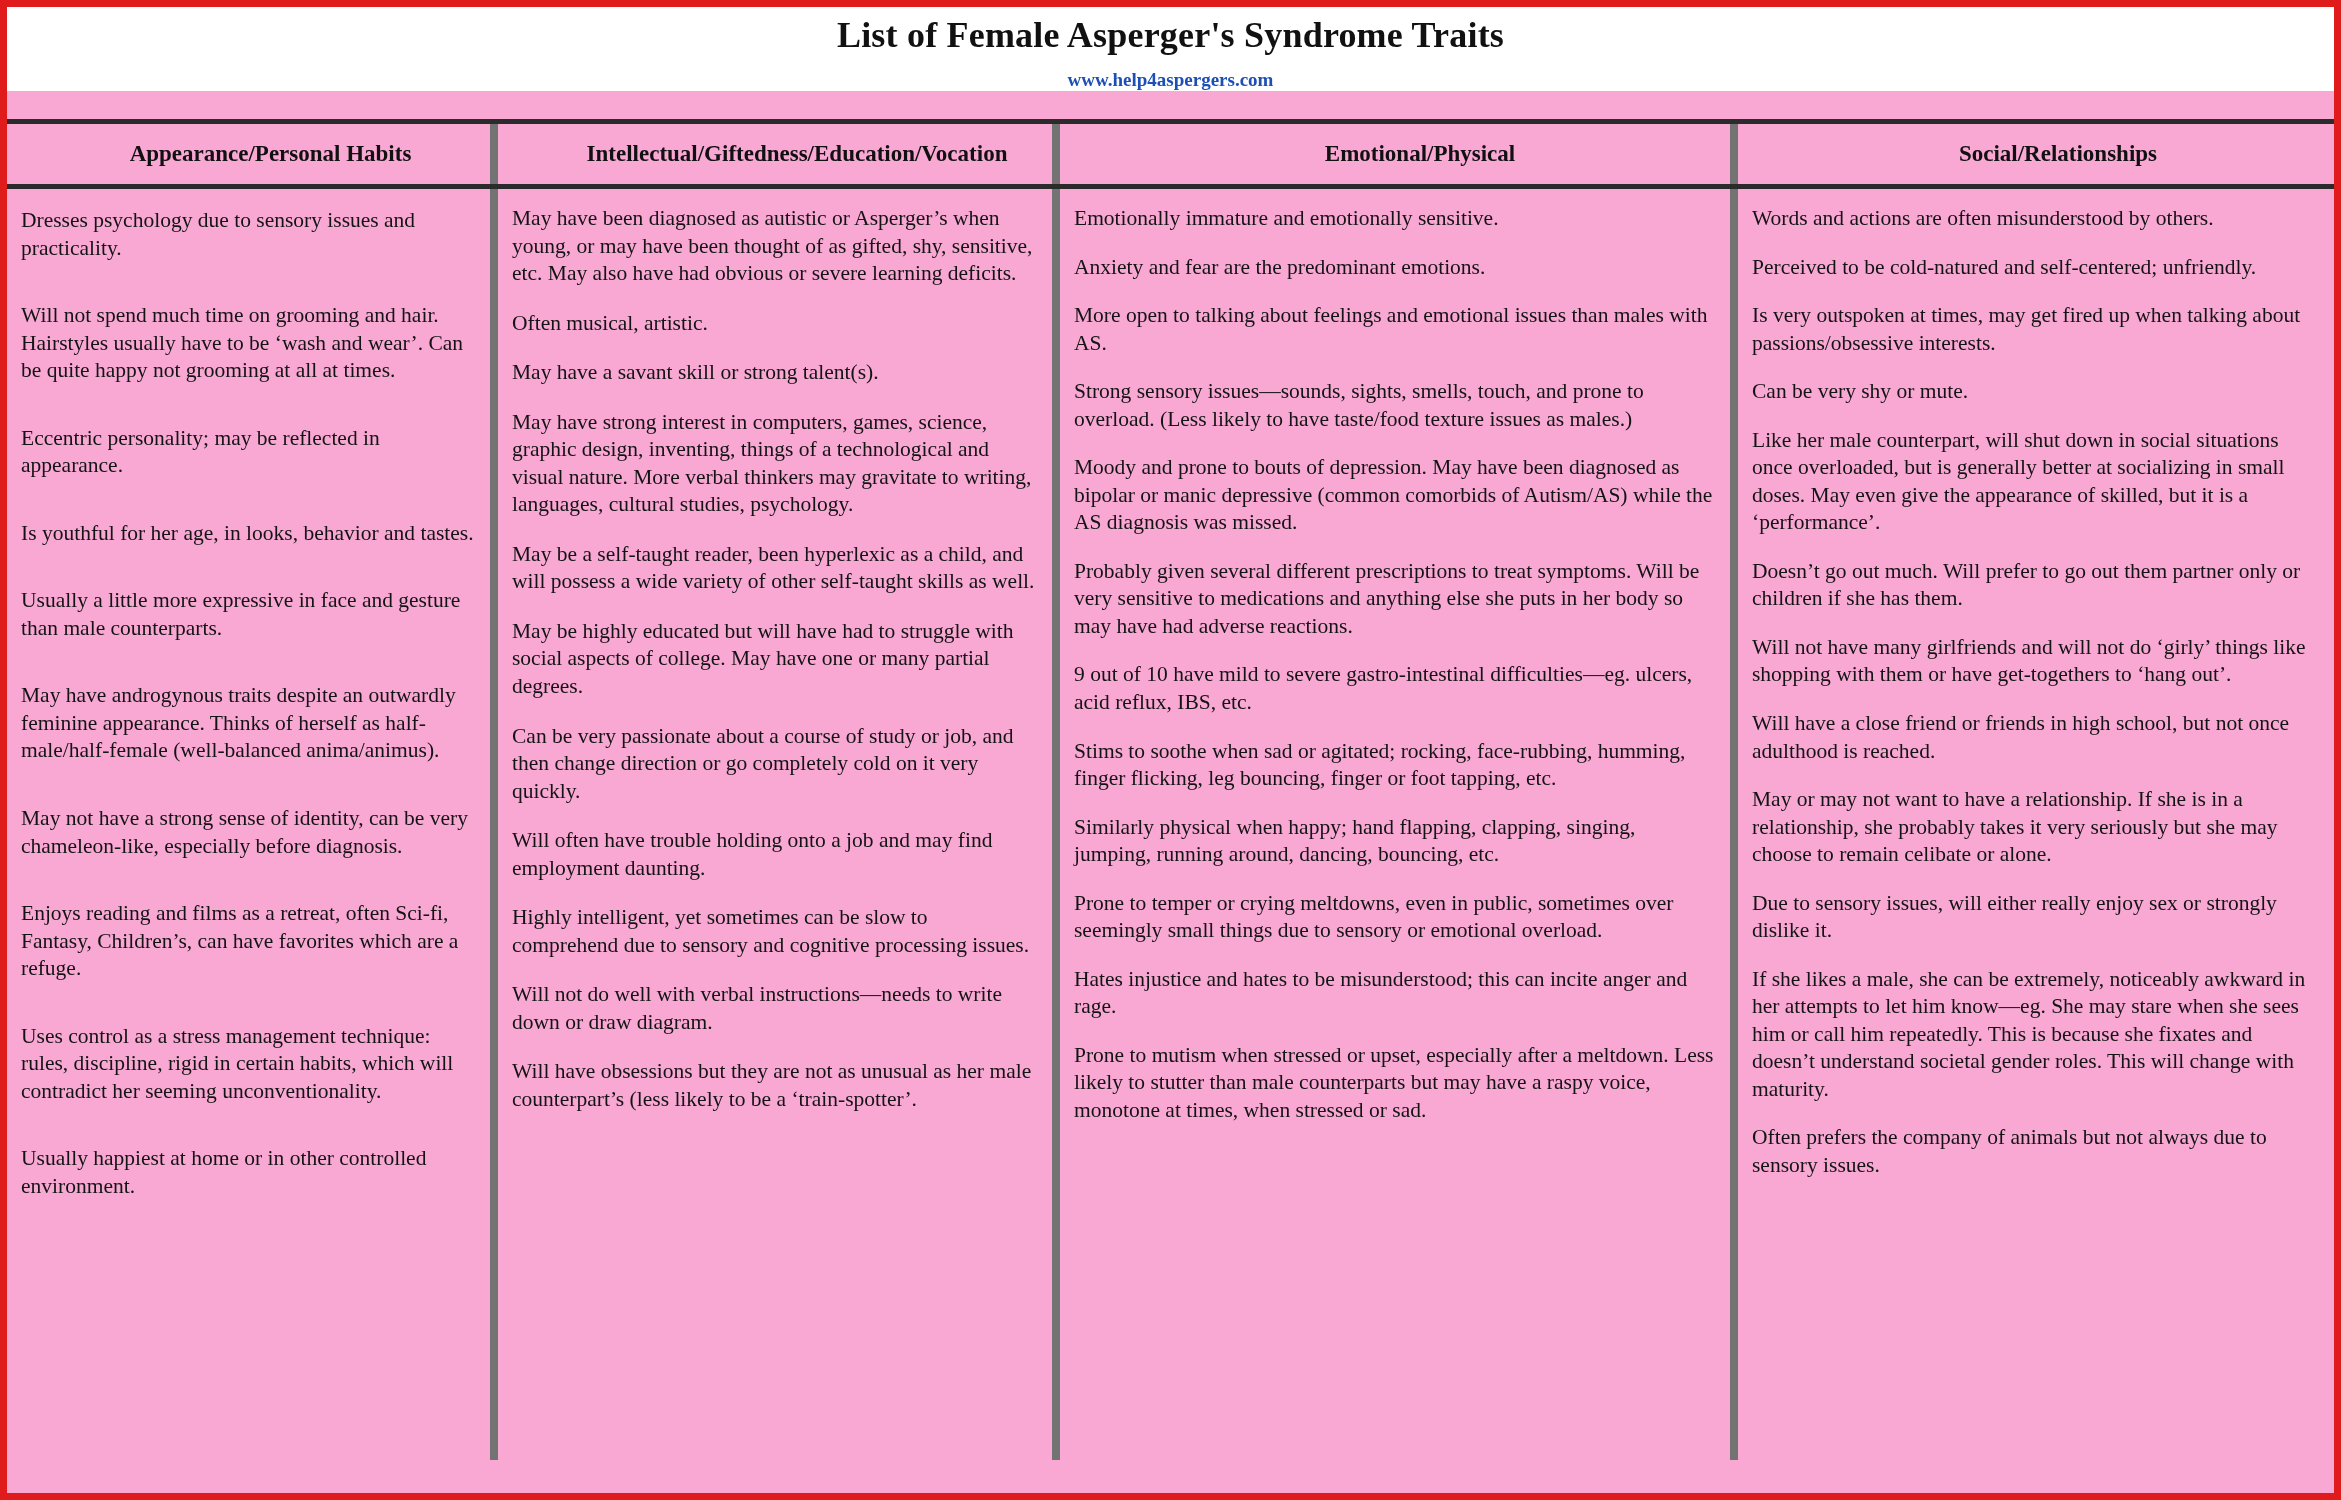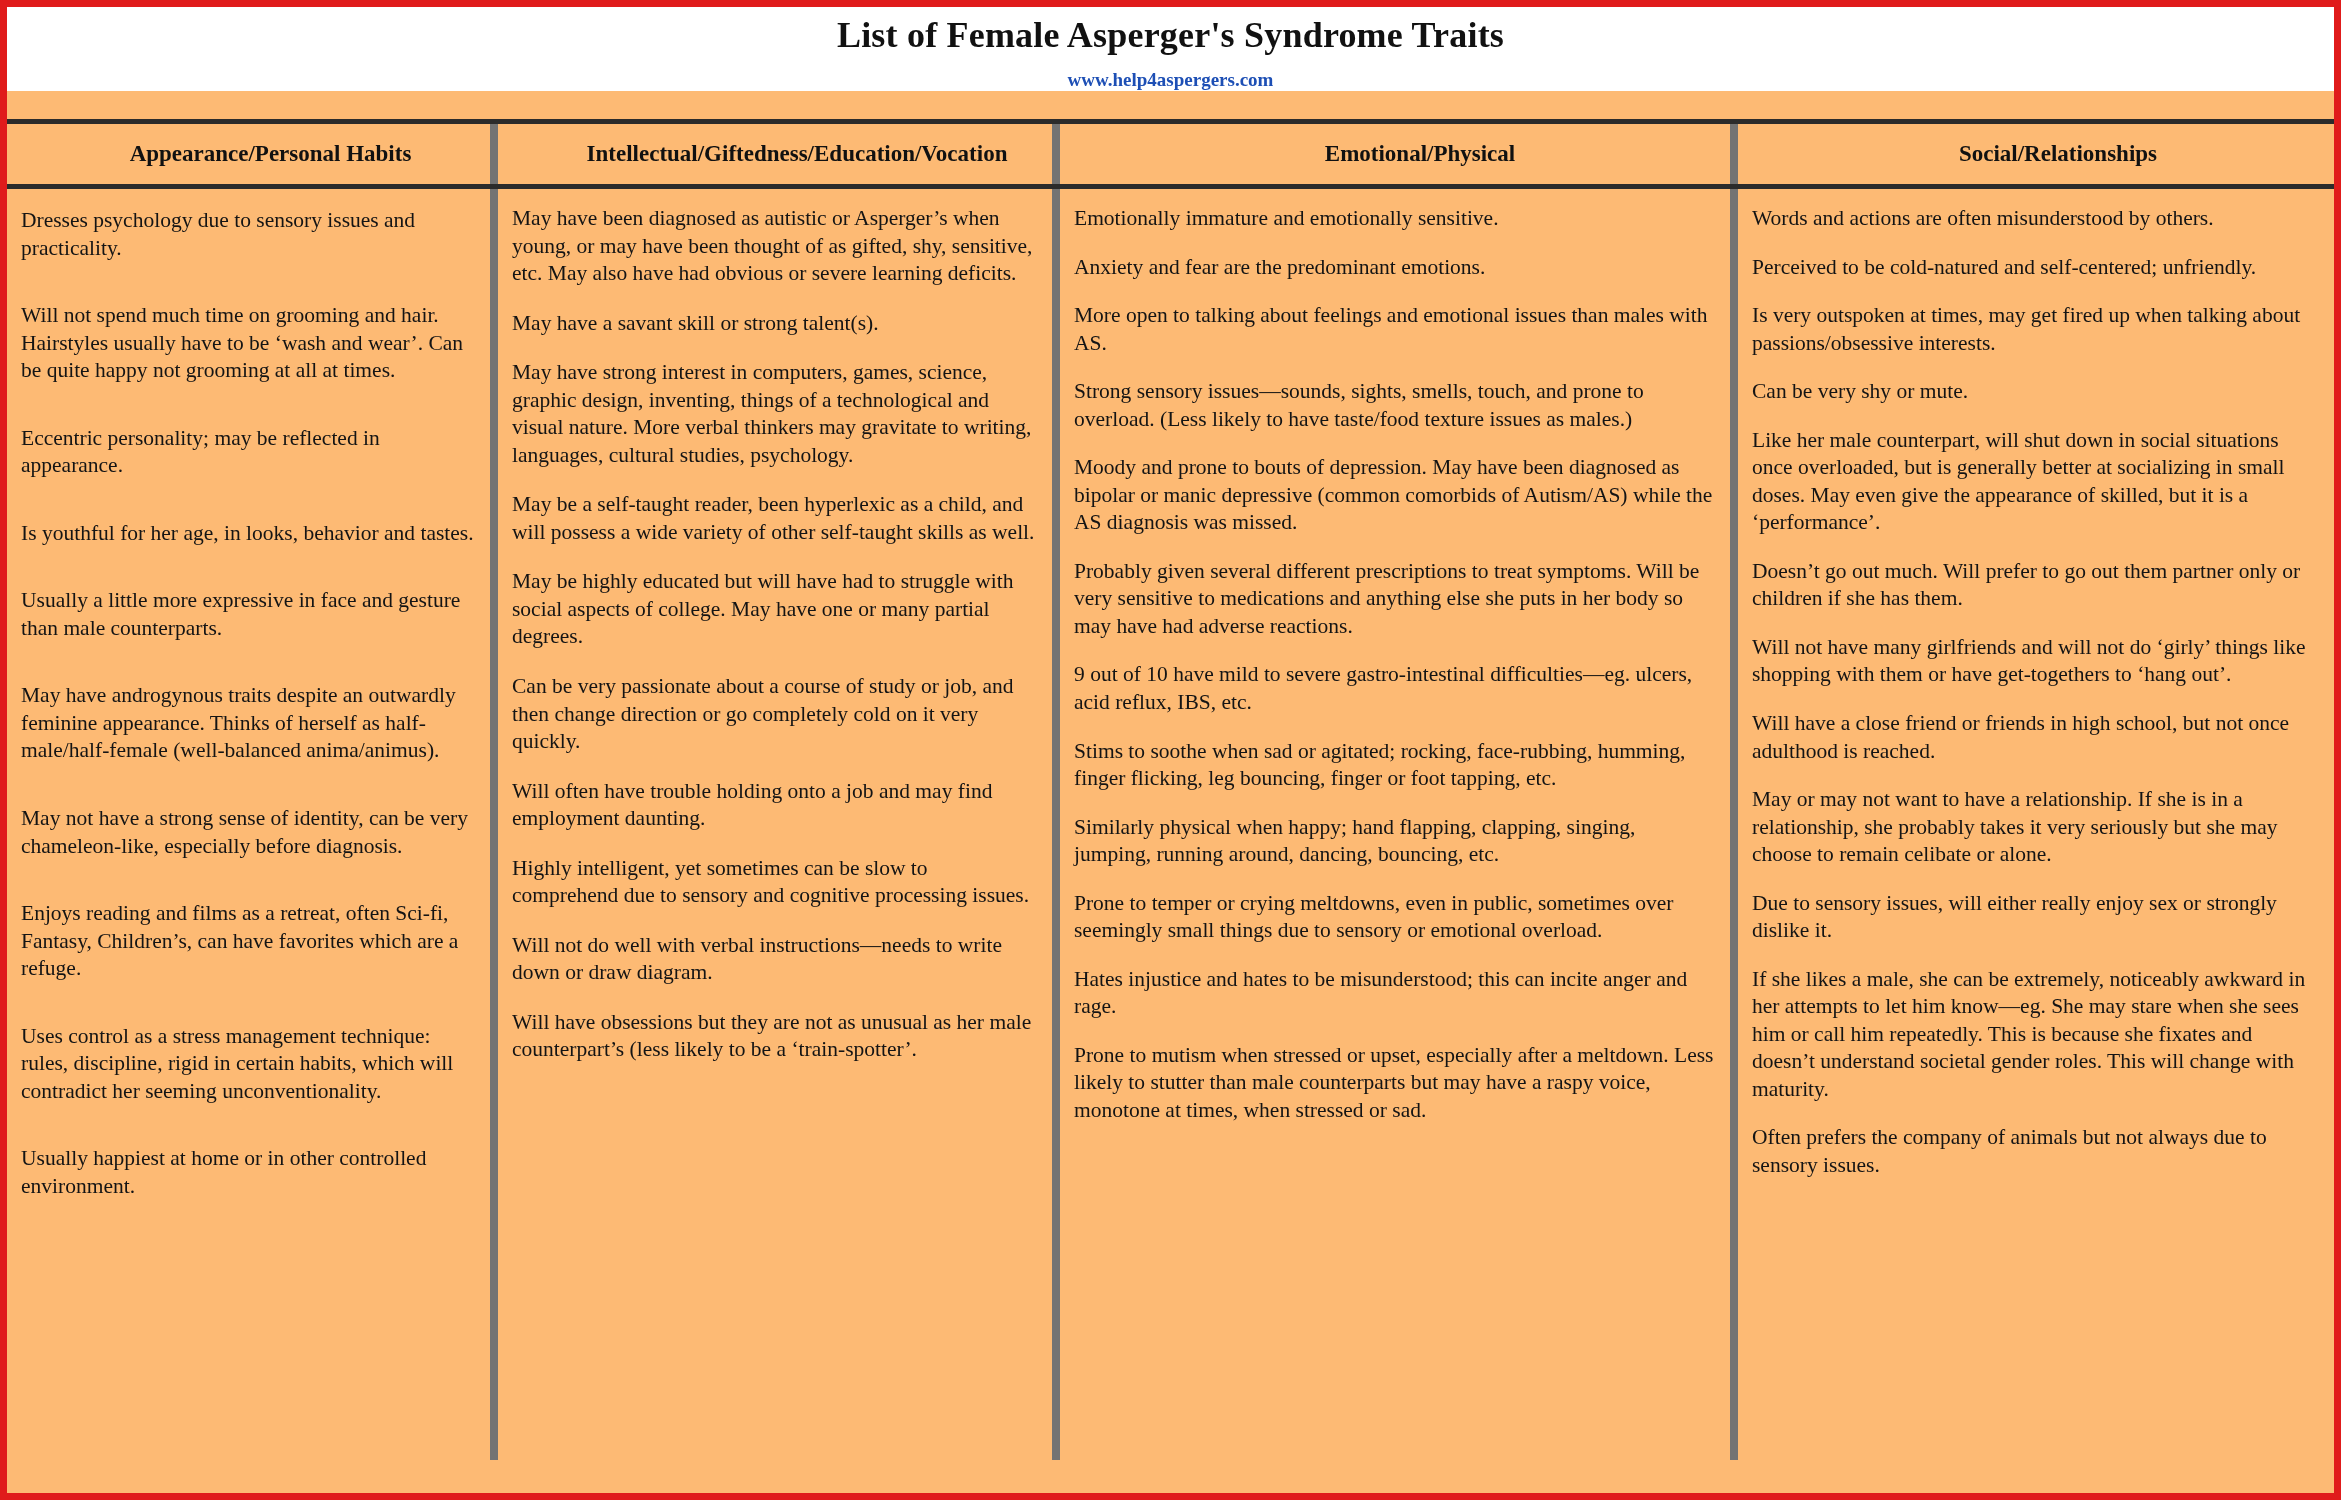--- a/index.html
+++ b/index.html
@@ -9,21 +9,21 @@
     background: #ffffff;
   }
   body {
     font-family: "Liberation Serif", "DejaVu Serif", serif;
   }
   .page {
     position: relative;
     width: 2341px;
     height: 1500px;
     box-sizing: border-box;
-    background: #fdba74;
+    background: #f9a8d4;
     border: 7px solid #e01b1b;
     overflow: hidden;
   }
   
   .title-block {
     box-sizing: border-box;
     width: 100%;
     padding-top: 8px;
     text-align: center;
     background: #ffffff;
@@ -146,20 +146,21 @@
       <p class="trait">Usually a little more expressive in face and gesture than male counterparts.</p>
       <p class="trait">May have androgynous traits despite an outwardly feminine appearance. Thinks of herself as half-male/half-female (well-balanced anima/animus).</p>
       <p class="trait">May not have a strong sense of identity, can be very chameleon-like, especially before diagnosis.</p>
       <p class="trait">Enjoys reading and films as a retreat, often Sci-fi, Fantasy, Children’s, can have favorites which are a refuge.</p>
       <p class="trait">Uses control as a stress management technique: rules, discipline, rigid in certain habits, which will contradict her seeming unconventionality.</p>
       <p class="trait">Usually happiest at home or in other controlled environment.</p>
     </div>
 
     <div class="col col-2">
       <p class="trait">May have been diagnosed as autistic or Asperger’s when young, or may have been thought of as gifted, shy, sensitive, etc. May also have had obvious or severe learning deficits.</p>
+      <p class="trait">Often musical, artistic.</p>
       <p class="trait">May have a savant skill or strong talent(s).</p>
       <p class="trait">May have strong interest in computers, games, science, graphic design, inventing, things of a technological and visual nature. More verbal thinkers may gravitate to writing, languages, cultural studies, psychology.</p>
       <p class="trait">May be a self-taught reader, been hyperlexic as a child, and will possess a wide variety of other self-taught skills as well.</p>
       <p class="trait">May be highly educated but will have had to struggle with social aspects of college. May have one or many partial degrees.</p>
       <p class="trait">Can be very passionate about a course of study or job, and then change direction or go completely cold on it very quickly.</p>
       <p class="trait">Will often have trouble holding onto a job and may find employment daunting.</p>
       <p class="trait">Highly intelligent, yet sometimes can be slow to comprehend due to sensory and cognitive processing issues.</p>
       <p class="trait">Will not do well with verbal instructions—needs to write down or draw diagram.</p>
       <p class="trait">Will have obsessions but they are not as unusual as her male counterpart’s (less likely to be a ‘train-spotter’.</p>
     </div>

